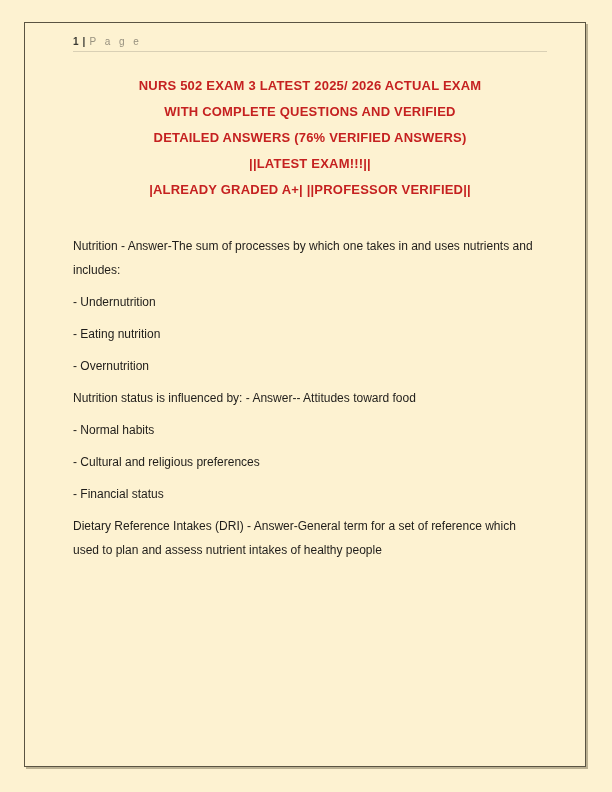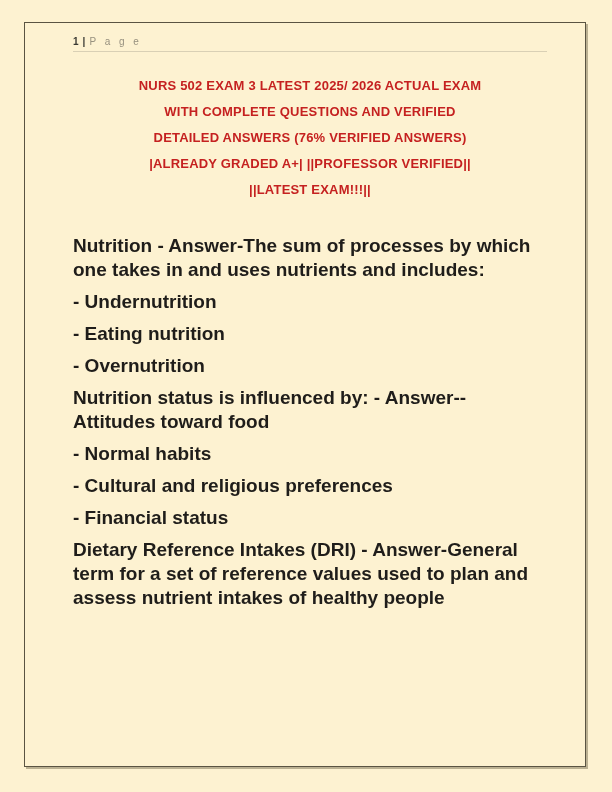--- a/index.html
+++ b/index.html
@@ -54,24 +54,23 @@
     line-height: 26px;
     font-weight: bold;
     letter-spacing: 0.2px;
   }
   .title-line {
     display: block;
     white-space: nowrap;
   }
   .document-body {
     margin-top: 31px;
-    font-size: 19px;
+    font-size: 12px;
     line-height: 24px;
     color: #1f1d1a;
-    font-weight: bold;
   }
   .document-body p {
     margin: 0 0 8px 0;
     max-width: 460px;
   }
   .qa-block + .qa-block {
   }
 </style>
 </head>
 <body>
@@ -82,38 +81,38 @@
     <span class="pg-num">1</span>
     <span class="pg-sep">|</span>
     <span class="pg-word">P a g e</span>
   </div>
   <div class="header-rule"></div>
 
   <h1 class="exam-title">
     <span class="title-line">NURS 502 EXAM 3 LATEST 2025/ 2026 ACTUAL EXAM</span>
     <span class="title-line">WITH COMPLETE QUESTIONS AND VERIFIED</span>
     <span class="title-line">DETAILED ANSWERS (76% VERIFIED ANSWERS)</span>
+    <span class="title-line">||LATEST EXAM!!!||</span>
     <span class="title-line">|ALREADY GRADED A+| ||PROFESSOR VERIFIED||</span>
-    <span class="title-line">||LATEST EXAM!!!||</span>
   </h1>
 
   <div class="document-body">
 
     <section class="qa-block">
       <p>Nutrition - Answer-The sum of processes by which one takes in and uses nutrients and includes:</p>
       <p>- Undernutrition</p>
       <p>- Eating nutrition</p>
       <p>- Overnutrition</p>
     </section>
 
     <section class="qa-block">
       <p>Nutrition status is influenced by: - Answer-- Attitudes toward food</p>
       <p>- Normal habits</p>
       <p>- Cultural and religious preferences</p>
       <p>- Financial status</p>
     </section>
 
     <section class="qa-block">
-      <p>Dietary Reference Intakes (DRI) - Answer-General term for a set of reference values used to plan and assess nutrient intakes of healthy people</p>
+      <p>Dietary Reference Intakes (DRI) - Answer-General term for a set of reference which used to plan and assess nutrient intakes of healthy people</p>
     </section>
 
   </div>
 </div>
 
 </body></html>

